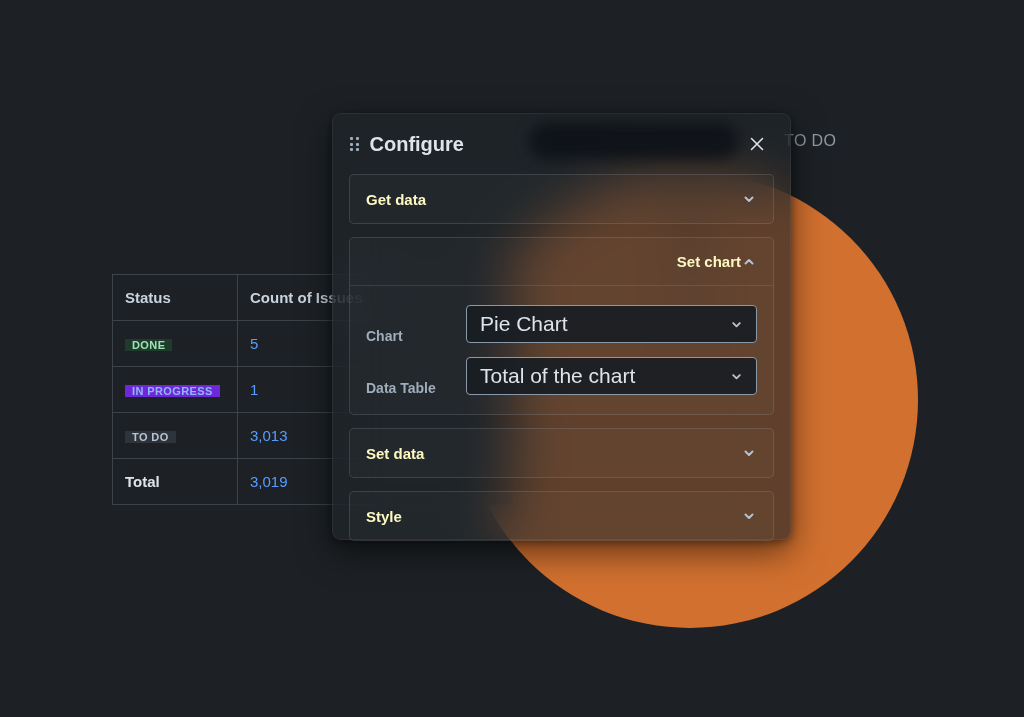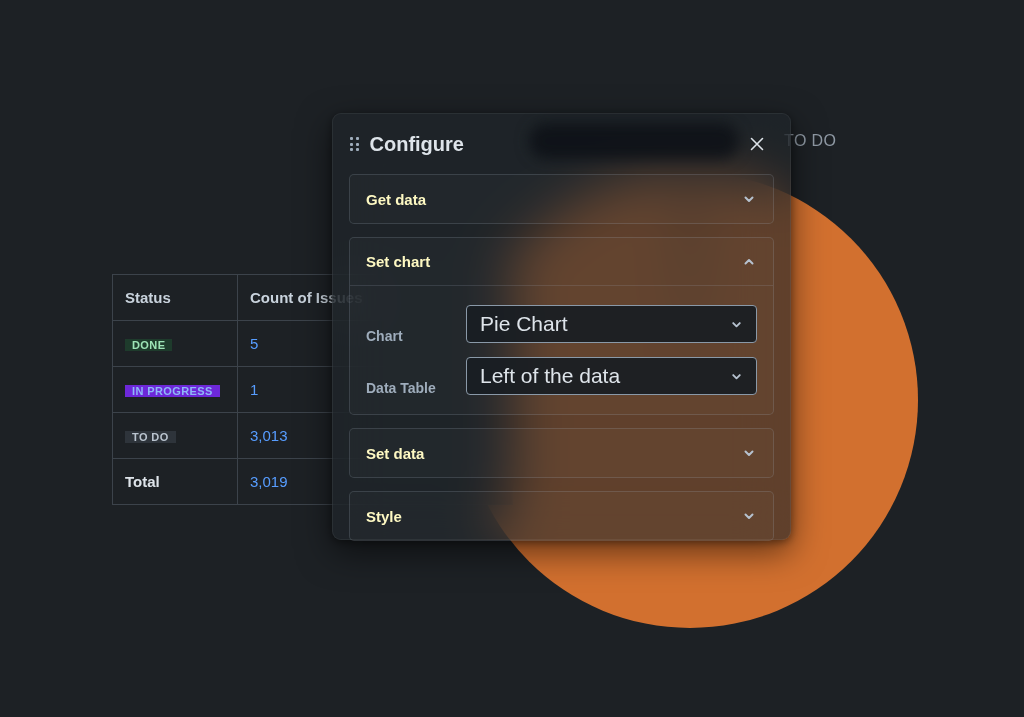--- a/index.html
+++ b/index.html
@@ -116,21 +116,21 @@
     background:rgba(255,255,255,0.02);
   }
   .section-header {
     height:48px;
     display:flex;
     align-items:center;
     justify-content:space-between;
     padding:0 16px;
     cursor:pointer;
   }
-  .section-header.expanded { border-bottom:1px solid rgba(159,173,188,0.18); }
+  .section-header.expanded { border-bottom:1px solid rgba(159,173,188,0.18);justify-content:flex-end; }
   .section-label { font-size:15px; font-weight:700; color:#fef9c3; }
   .chev { display:block; }
 
   .section-body { padding:18px 16px 16px 16px; }
   .field-row { display:flex; align-items:center; margin-bottom:12px; }
   .field-row:last-child { margin-bottom:2px; }
   .field-label { width:100px; font-size:14px; font-weight:600; color:#9fadbc;margin-top:24px; }
   .select {
     flex:1;
     height:38px;
@@ -219,21 +219,21 @@
           <div class="select">
             <span class="select-value">Pie Chart</span>
             <svg width="15" height="15" viewBox="0 0 16 16">
               <path d="M4.5 6.5 L8 10 L11.5 6.5" fill="none" stroke="#b6c2cf" stroke-width="2" stroke-linecap="round" stroke-linejoin="round"></path>
             </svg>
           </div>
         </div>
         <div class="field-row">
           <span class="field-label">Data Table</span>
           <div class="select">
-            <span class="select-value">Left of the data</span>
+            <span class="select-value">Total of the chart</span>
             <svg width="15" height="15" viewBox="0 0 16 16">
               <path d="M4.5 6.5 L8 10 L11.5 6.5" fill="none" stroke="#b6c2cf" stroke-width="2" stroke-linecap="round" stroke-linejoin="round"></path>
             </svg>
           </div>
         </div>
       </div>
     </div>
 
     <div class="section">
       <div class="section-header">

